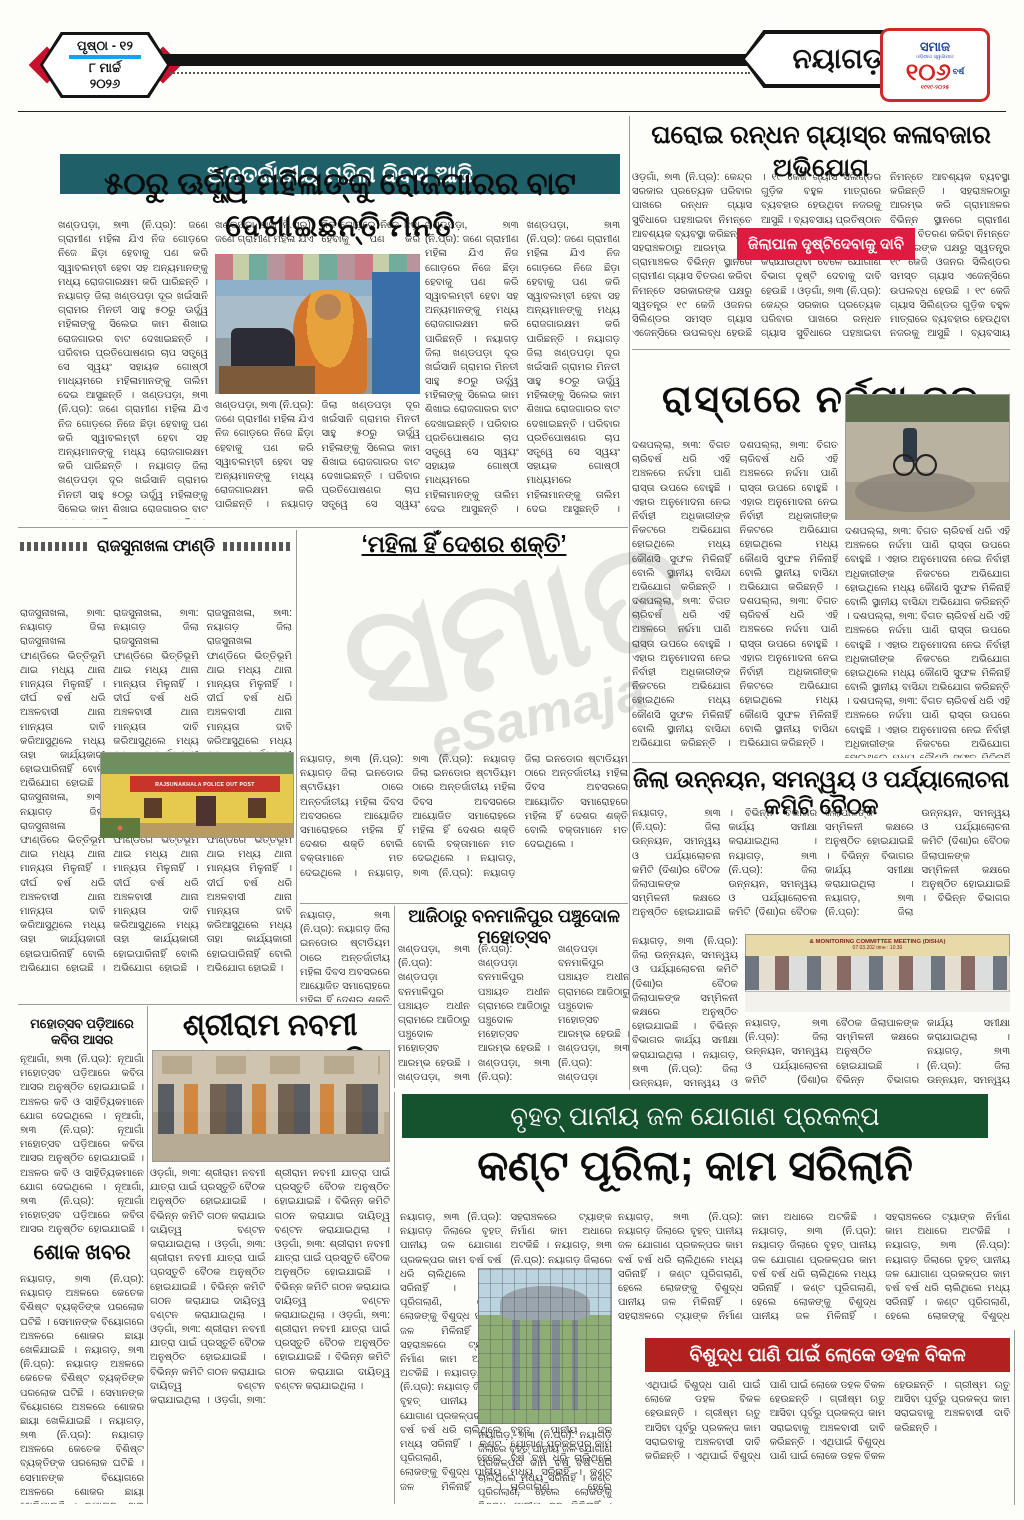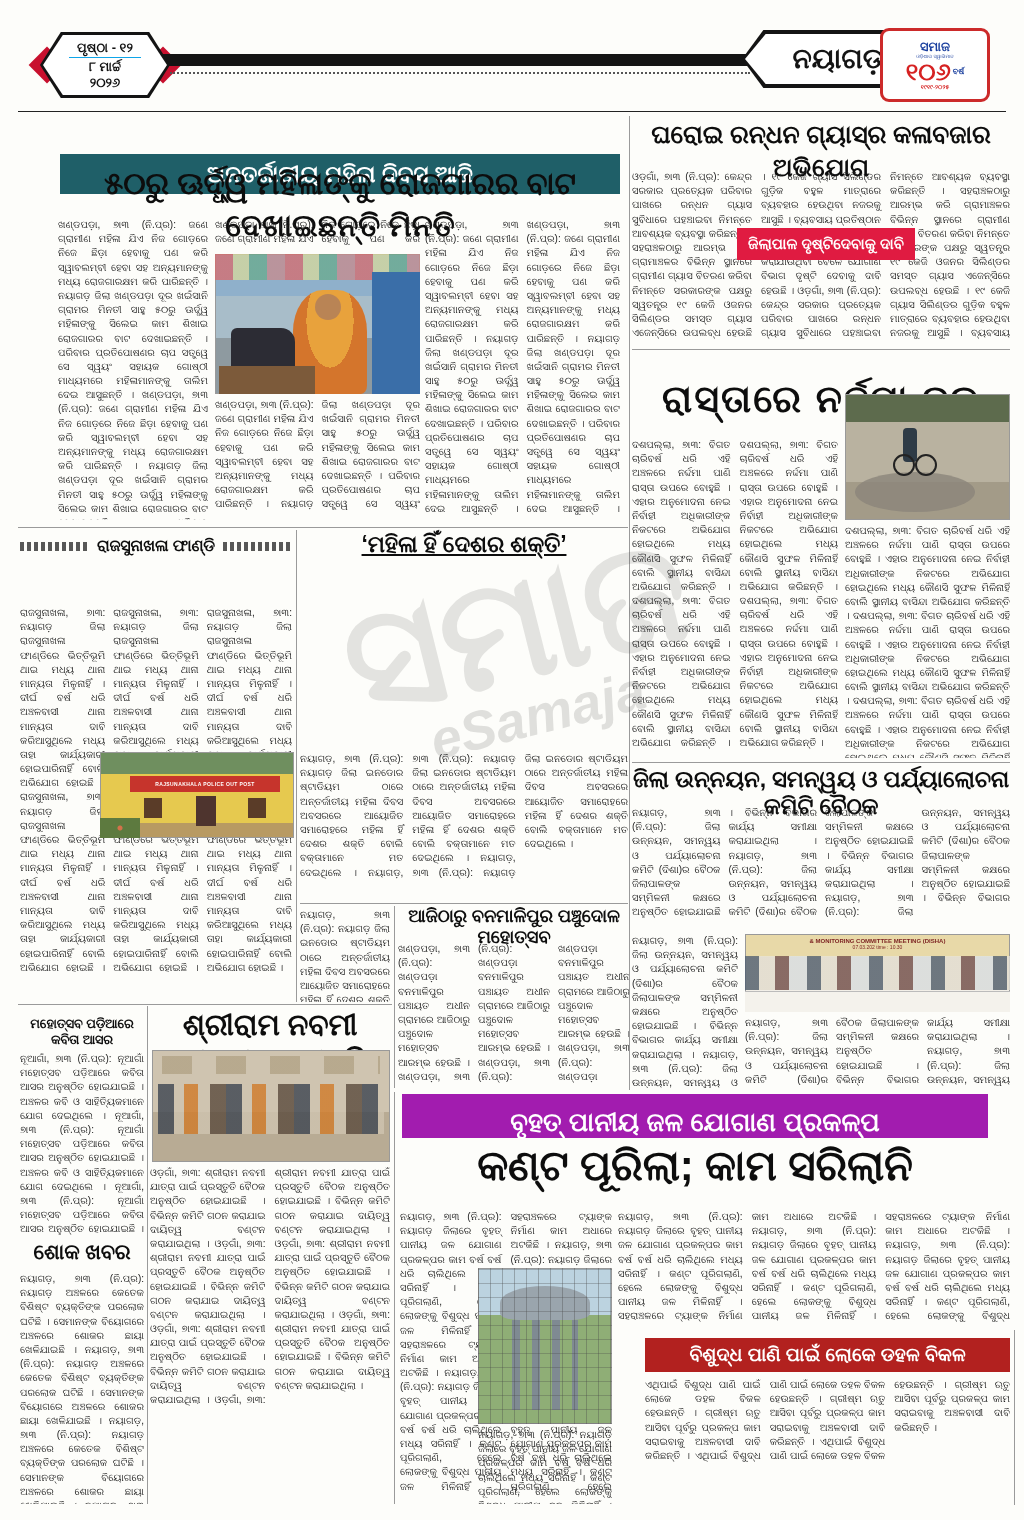--- a/index.html
+++ b/index.html
@@ -6,21 +6,21 @@
   #page{position:relative;width:1024px;height:1520px;margin:0 auto;background:#fdfdfa;overflow:hidden;}
   .abs{position:absolute;}
   .body{font-size:10px;line-height:1.42;text-align:justify;color:#222;overflow:hidden;word-break:break-word;}
   .hl{font-weight:800;color:#0d0d0d;letter-spacing:-0.2px;}
   .center{text-align:center;}
   .photo{position:absolute;overflow:hidden;background:#c8c4ba;box-shadow:inset 0 0 0 1px #999;}
   .vline{position:absolute;width:1px;background:#9a9a9a;}
   .hline{position:absolute;height:1px;background:#9a9a9a;}
   .zigwrap{display:flex;align-items:center;gap:8px;}
   .zig{flex:1;height:9px;background:repeating-linear-gradient(90deg,#3a3a3a 0 4px,transparent 4px 7px);opacity:.85;}
-  .banner-blue{background:#a21caf;color:#fff;display:flex;align-items:flex-end;justify-content:center;font-weight:700;}
+  .banner-blue{background:#14532d;color:#fff;display:flex;align-items:center;justify-content:center;font-weight:400;}
   .banner-red{background:#b2211f;color:#fff;display:flex;align-items:center;justify-content:center;font-weight:800;}
   .callout-red{background:#e01b41;color:#fff;display:flex;align-items:center;justify-content:center;font-weight:800;z-index:6;}
   .eyebrow-teal{background:#1f5f68;color:#fff;display:flex;align-items:center;justify-content:center;font-weight:800;margin-top:36px;}
   #watermark{z-index:40;pointer-events:none;transform:rotate(-14deg);color:rgba(70,70,70,0.14);font-weight:800;text-align:center;}
   #watermark .wm-script{display:block;font-style:italic;font-size:54px;color:rgba(70,70,70,0.16);margin-top:-30px;}
   .hexa-outer{clip-path:polygon(16% 0,84% 0,100% 50%,84% 100%,16% 100%,0 50%);background:#141414;}
   .hexa-inner{position:absolute;left:3px;top:3px;right:3px;bottom:3px;clip-path:polygon(16% 0,84% 0,100% 50%,84% 100%,16% 100%,0 50%);background:#fff;display:flex;flex-direction:column;align-items:center;justify-content:center;font-weight:700;color:#111;}
   .pennant-outer{clip-path:polygon(0 50%,12% 0,100% 0,100% 100%,12% 100%);background:#141414;}
   .pennant-inner{position:absolute;left:3px;top:3px;right:3px;bottom:3px;clip-path:polygon(0 50%,12% 2%,100% 2%,100% 98%,12% 98%);background:#fff;display:flex;align-items:center;justify-content:center;}
   .diam{position:absolute;width:26px;height:26px;background:#c8102e;transform:rotate(45deg);}
@@ -31,21 +31,21 @@
 
 <div id="page">
 
   <div class="abs" style="left:0;top:0;width:1024px;height:112px;">
     <div class="diam" style="left:34px;top:52px;"></div>
     <div class="diam" style="left:150px;top:52px;"></div>
     <div class="abs" style="left:150px;top:54px;width:615px;height:12px;background:#141414;"></div>
     <div class="abs" style="left:170px;top:72px;width:580px;height:0;border-bottom:2px dotted #555;"></div>
     <div class="abs hexa-outer" style="left:40px;top:32px;width:130px;height:66px;">
       <div class="hexa-inner">
-        <div style="font-size:13px;border-bottom:1px solid #0ea5e9;padding:0 8px 1px;">ପୃଷ୍ଠା - ୧୨</div>
+        <div style="font-size:13px;border-bottom:4px solid #0ea5e9;padding:0 8px 1px;">ପୃଷ୍ଠା - ୧୨</div>
         <div style="font-size:13px;margin-top:1px;">୮ ମାର୍ଚ୍ଚ</div>
         <div style="font-size:13px;">୨୦୨୬</div>
       </div>
     </div>
     <div class="abs pennant-outer" style="left:742px;top:30px;width:178px;height:58px;">
       <div class="pennant-inner">
         <span style="font-weight:800;font-size:28px;color:#141414;margin-left:14px;">ନୟାଗଡ଼</span>
       </div>
     </div>
     <div class="abs logo-badge" style="left:880px;top:28px;width:104px;height:68px;">

